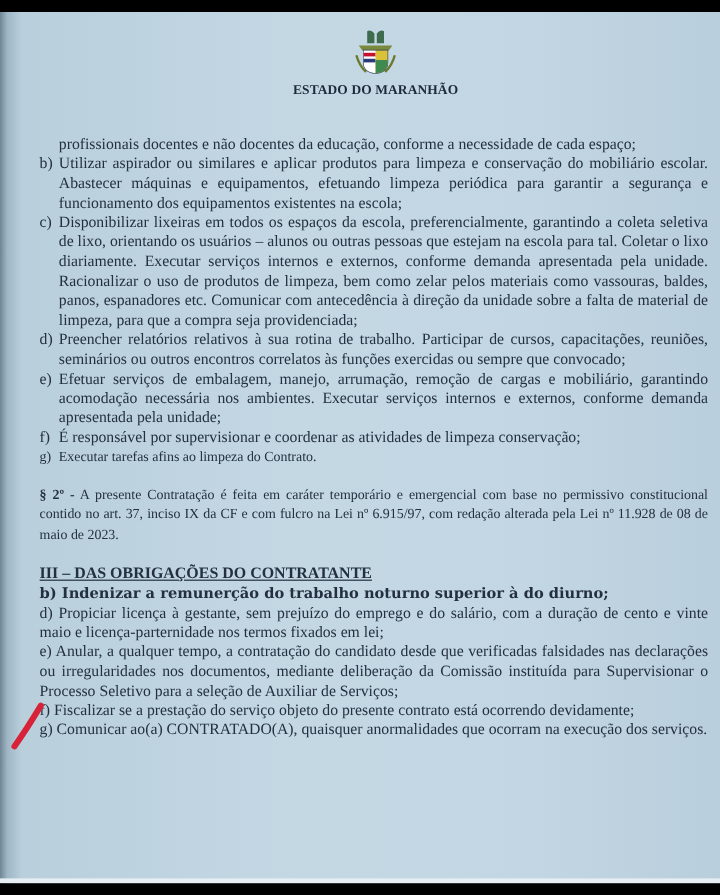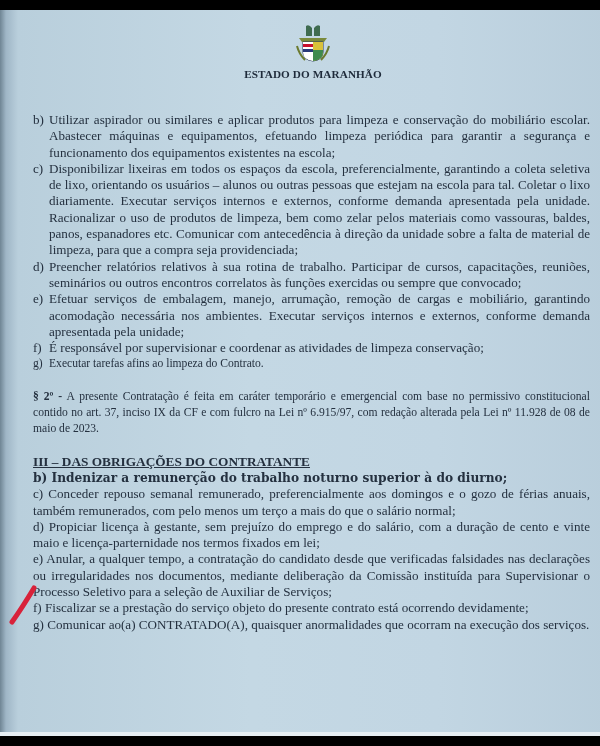--- a/index.html
+++ b/index.html
@@ -56,20 +56,21 @@
       <rect x="10" y="25" width="10" height="3" fill="#2a3a7a"></rect>
       <path d="M20 18 h10 v10 q0 8 -10 9z" fill="#d9c23a"></path>
       <path d="M20 26 h10 v2 q0 8 -10 9z" fill="#3f8a4f"></path>
       <path d="M4 22 q2 8 8 14" stroke="#6b7a2f" stroke-width="2" fill="none"></path>
       <path d="M36 22 q-2 8 -8 14" stroke="#6b7a2f" stroke-width="2" fill="none"></path>
     </svg>
     <div class="state-name">ESTADO DO MARANHÃO</div>
   </div>
 
   <div class="body-text">
+    <div class="para" style="padding-left:16px;">profissionais docentes e não docentes da educação, conforme a necessidade de cada espaço;</div>
 
     <div class="list-item">
       <span class="marker">b)</span>
       <span class="content">Utilizar aspirador ou similares e aplicar produtos para limpeza e conservação do mobiliário escolar. Abastecer máquinas e equipamentos, efetuando limpeza periódica para garantir a segurança e funcionamento dos equipamentos existentes na escola;</span>
     </div>
     <div class="list-item">
       <span class="marker">c)</span>
       <span class="content">Disponibilizar lixeiras em todos os espaços da escola, preferencialmente, garantindo a coleta seletiva de lixo, orientando os usuários – alunos ou outras pessoas que estejam na escola para tal. Coletar o lixo diariamente. Executar serviços internos e externos, conforme demanda apresentada pela unidade. Racionalizar o uso de produtos de limpeza, bem como zelar pelos materiais como vassouras, baldes, panos, espanadores etc. Comunicar com antecedência à direção da unidade sobre a falta de material de limpeza, para que a compra seja providenciada;</span>
     </div>
     <div class="list-item">
@@ -91,21 +92,20 @@
 
     <div class="gap"></div>
     <div class="para small">
       <b>§ 2º -</b>
       <span>A presente Contratação é feita em caráter temporário e emergencial com base no permissivo constitucional contido no art. 37, inciso IX da CF e com fulcro na Lei nº 6.915/97, com redação alterada pela Lei nº 11.928 de 08 de maio de 2023.</span>
     </div>
 
     <div class="section-title">III – DAS OBRIGAÇÕES DO CONTRATANTE</div>
 
     <div class="flat mono-bold">b) Indenizar a remunerção do trabalho noturno superior à do diurno;</div>
-    <div class="flat">c) Conceder repouso semanal remunerado, preferencialmente aos domingos e o gozo de férias anuais, também remunerados, com pelo menos um terço a mais do que o salário normal;</div>
     <div class="flat">d) Propiciar licença à gestante, sem prejuízo do emprego e do salário, com a duração de cento e vinte maio e licença-parternidade nos termos fixados em lei;</div>
     <div class="flat">e) Anular, a qualquer tempo, a contratação do candidato desde que verificadas falsidades nas declarações ou irregularidades nos documentos, mediante deliberação da Comissão instituída para Supervisionar o Processo Seletivo para a seleção de Auxiliar de Serviços;</div>
     <div class="flat">f) Fiscalizar se a prestação do serviço objeto do presente contrato está ocorrendo devidamente;</div>
     <div class="flat">g) Comunicar ao(a) CONTRATADO(A), quaisquer anormalidades que ocorram na execução dos serviços.</div>
   </div>
 
   <svg class="red-mark" viewBox="0 0 32 44">
     <path d="M4 40 Q14 26 26 6" stroke="#d8223a" stroke-width="5" stroke-linecap="round" fill="none"></path>
   </svg>
 </div>

